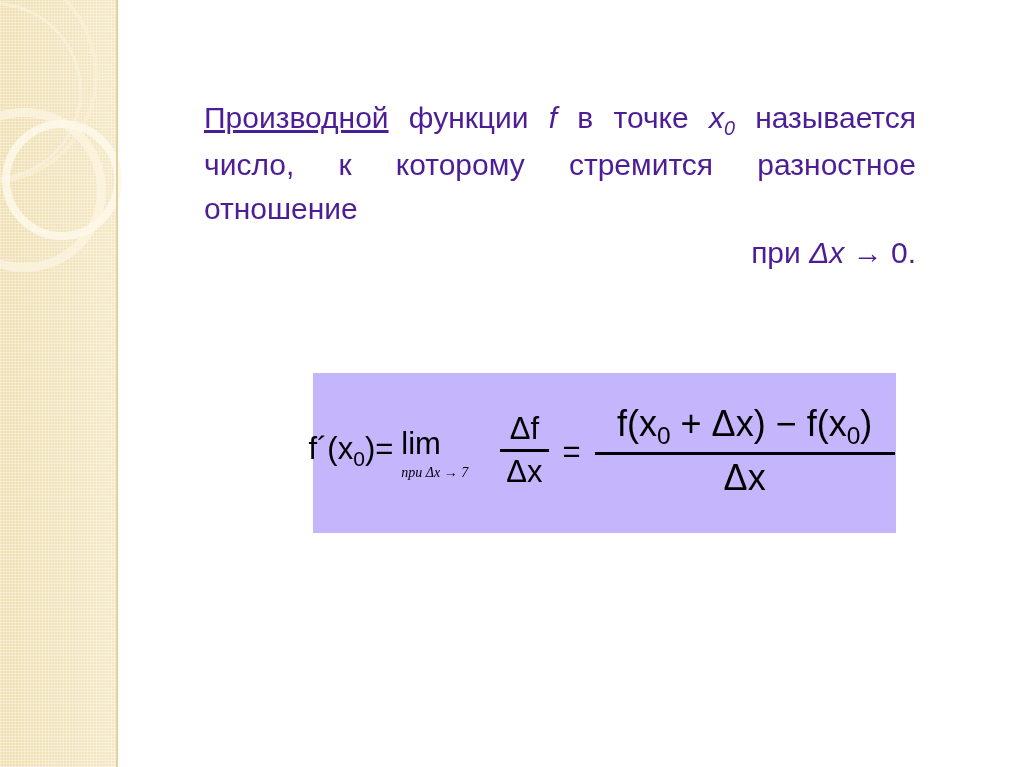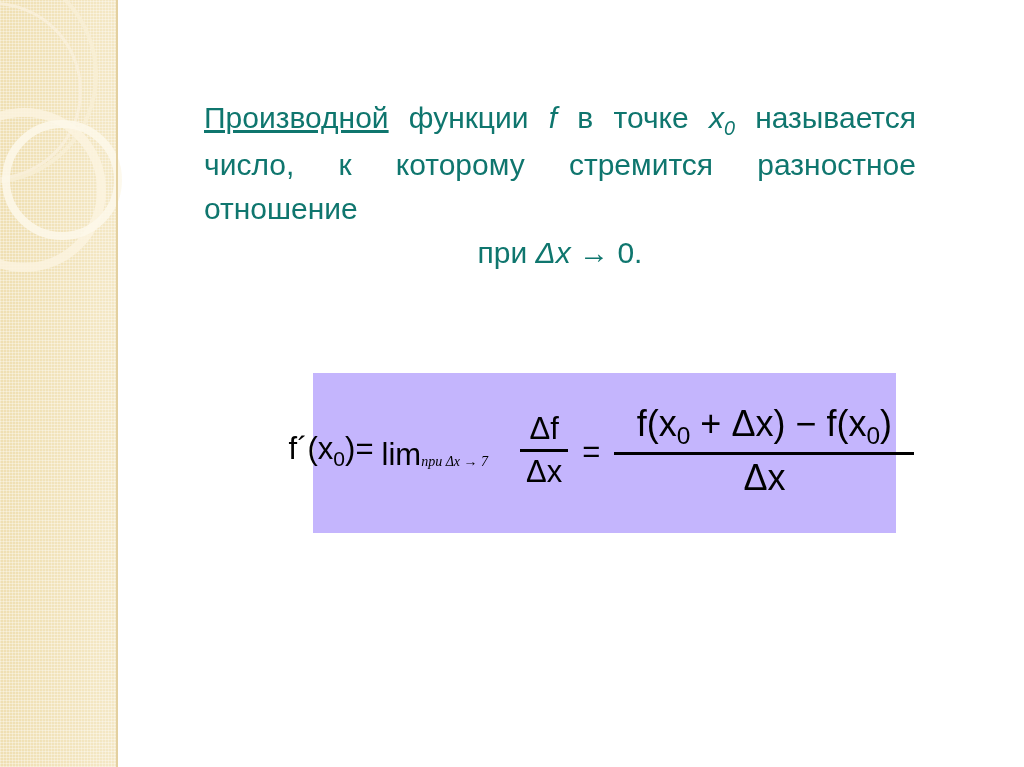--- a/index.html
+++ b/index.html
@@ -87,37 +87,37 @@
     height: 767px;
   }
 
   .definition {
     position: absolute;
     left: 86px;
     top: 96px;
     width: 712px;
     font-size: 30px;
     line-height: 1.47;
-    color: #0f766e;
+    color: #4c1d95;
     text-align: justify;
     text-justify: inter-word;
   }
   .definition .term {
     text-decoration: underline;
   }
   .definition .ital {
     font-style: italic;
   }
   .definition .sub {
     font-size: 0.66em;
     vertical-align: sub;
     font-style: italic;
   }
   .definition .last-line {
-    text-align: center;
+    text-align: right;
   }
 
   
   .formula-box {
     position: absolute;
     left: 195px;
     top: 373px;
     width: 583px;
     height: 160px;
     background: #c4b5fd;
@@ -135,21 +135,22 @@
   .lhs {
     white-space: nowrap;
     margin-right: 8px;
   }
   .lhs .sub {
     font-size: 0.68em;
     vertical-align: sub;
   }
   .lim-block {
     display: flex;
-    align-items: flex-end;
+    flex-direction: column;
+    align-items: flex-start;
     margin-right: 26px;
     transform: translateY(4px);
   }
   .lim-block .lim-word {
     font-size: 31px;
     line-height: 1;
   }
   .lim-block .lim-cond {
     font-family: "Liberation Serif", serif;
     font-style: italic;

